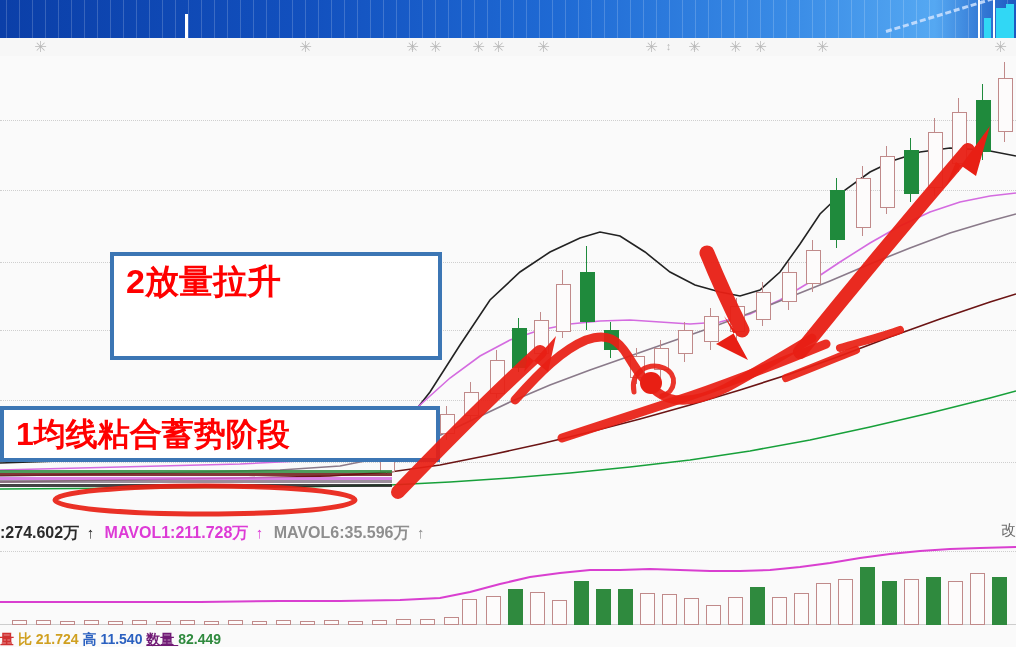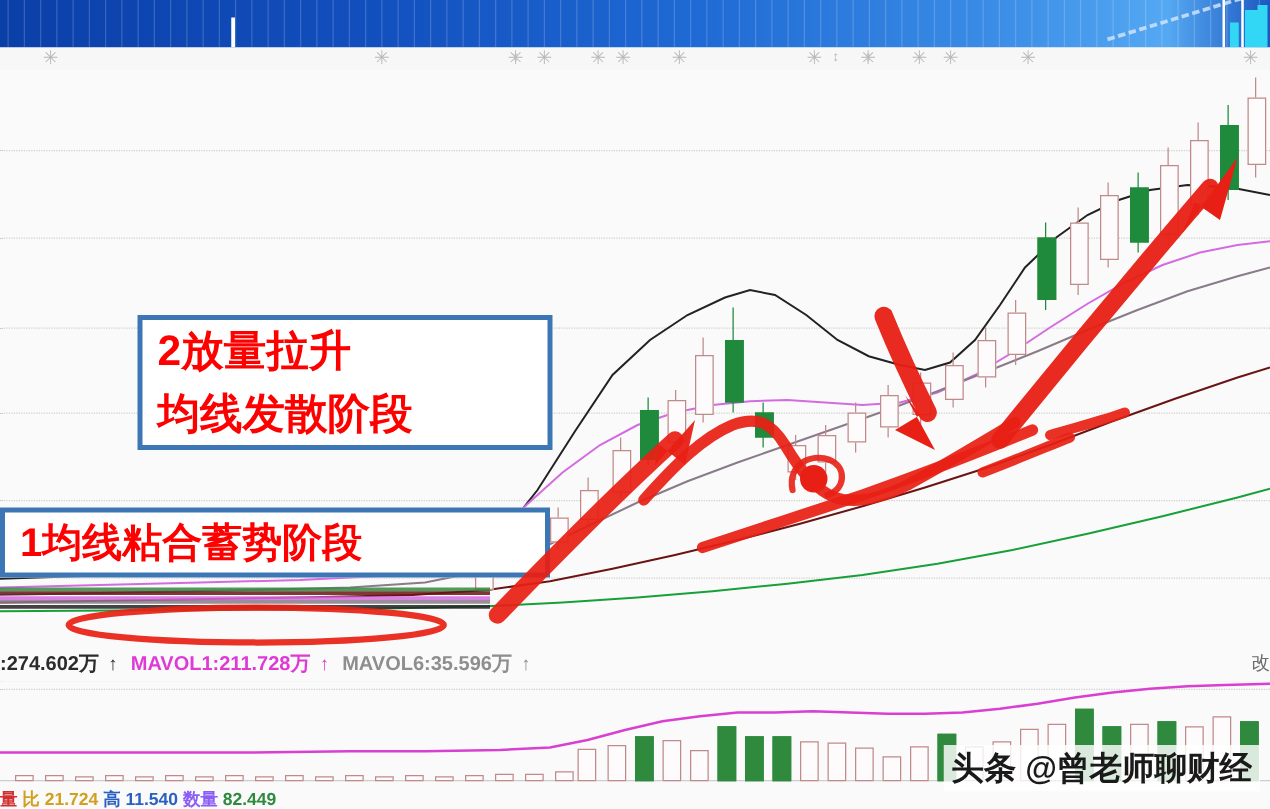--- a/index.html
+++ b/index.html
@@ -317,21 +317,21 @@
     <span class="iv-dark arrowup">↑</span>
     <span class="iv-mag">MAVOL1:211.728万</span>
     <span class="iv-mag arrowup">↑</span>
     <span class="iv-gray">MAVOL6:35.596万</span>
     <span class="iv-gray arrowup">↑</span>
   </div>
   <div class="rightglyph">改</div>
 
   <div class="volpanel" id="volpanel">
     <div class="volbase"></div>
-    <div class="bottomtext" id="bottomtext"><i style="color: rgb(208, 48, 48);">量  </i><i style="color: rgb(208, 160, 32);">比  </i><i style="color: rgb(208, 160, 32);">21.724  </i><i style="color: rgb(42, 96, 192);">高  </i><i style="color: rgb(42, 96, 192);">11.540  </i><i style="color: #8b5cf6;">数量  </i><i style="color: rgb(47, 138, 62);">82.449  </i></div>
+    <div class="bottomtext" id="bottomtext"><i style="color: rgb(208, 48, 48);">量  </i><i style="color: rgb(208, 160, 32);">比  </i><i style="color: rgb(208, 160, 32);">21.724  </i><i style="color: rgb(42, 96, 192);">高  </i><i style="color: rgb(42, 96, 192);">11.540  </i><i style="color: #701a75; text-decoration: underline;">数量  </i><i style="color: rgb(47, 138, 62);">82.449  </i></div>
   <div class="gridline" style="top: 6px;"></div>
       <div class="vbar v-up" style="left: 12px; width: 13px; height: 3px;"></div>
       <div class="vbar v-up" style="left: 36px; width: 13px; height: 3px;"></div>
       <div class="vbar v-up" style="left: 60px; width: 13px; height: 2px;"></div>
       <div class="vbar v-up" style="left: 84px; width: 13px; height: 3px;"></div>
       <div class="vbar v-up" style="left: 108px; width: 13px; height: 2px;"></div>
       <div class="vbar v-up" style="left: 132px; width: 13px; height: 3px;"></div>
       <div class="vbar v-up" style="left: 156px; width: 13px; height: 2px;"></div>
       <div class="vbar v-up" style="left: 180px; width: 13px; height: 3px;"></div>
       <div class="vbar v-up" style="left: 204px; width: 13px; height: 2px;"></div>
@@ -372,21 +372,20 @@
       <div class="vbar v-dn" style="left: 992px; width: 13px; height: 46px;"></div>
       <svg width="1016" height="102" style="position: absolute; left: 0px; top: 0px;">
         <polyline points="0,57 60,57 120,57 200,57 280,56 340,56 400,55 440,53 470,47 500,39 530,32 560,28 590,25 620,25 650,24 680,25 710,26 740,26 770,25 800,22 830,18 860,13 890,9 920,6 950,4 980,3 1016,2" fill="none" stroke="#d93fd0" stroke-width="2"></polyline>
       </svg>
     </div>
 
 
 
   <div class="abox" id="box-2">
     <div class="line">2放量拉升</div>
-    <div class="line">均线发散阶段</div>
   </div>
 
   <div class="abox" id="box-1">
     <div class="line">1均线粘合蓄势阶段</div>
   </div>
 
   <svg class="overlay" id="overlay" viewBox="0 0 1016 647">
     <defs>
       <marker id="ah" markerWidth="6" markerHeight="6" refX="3" refY="3" orient="auto">
         <path d="M0,0 L6,3 L0,6 z" fill="#e81f14"></path>
@@ -411,15 +410,14 @@
 
     <path d="M707,253 C718,280 730,306 742,330" fill="none" stroke="#e81f14" stroke-width="15" stroke-linecap="round" opacity=".95"></path>
     <path d="M724,316 L748,360 L716,344 L736,332 z" fill="#e81f14"></path>
 
     <path d="M800,352 C850,290 908,220 968,150" fill="none" stroke="#e81f14" stroke-width="14" stroke-linecap="round" opacity=".95"></path>
     <path d="M946,186 L990,126 L976,176 L956,162 z" fill="#e81f14"></path>
 
     <path d="M786,378 C812,368 836,358 856,350" fill="none" stroke="#e81f14" stroke-width="8" stroke-linecap="round" opacity=".92"></path>
   </svg>
 
-  <div class="watermark">头条 @曾老师聊财经</div>
 
 </div>
 
 </body></html>

